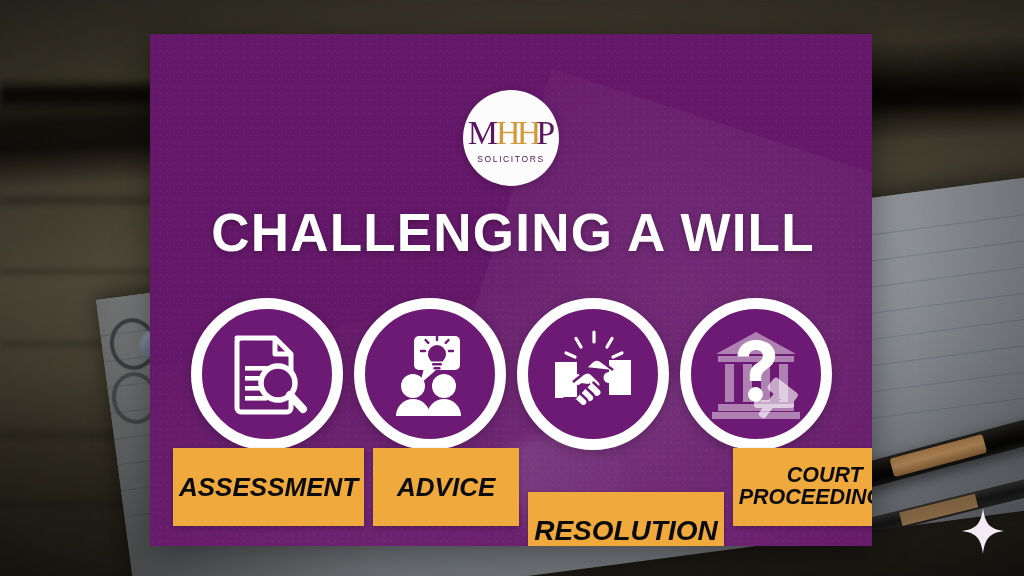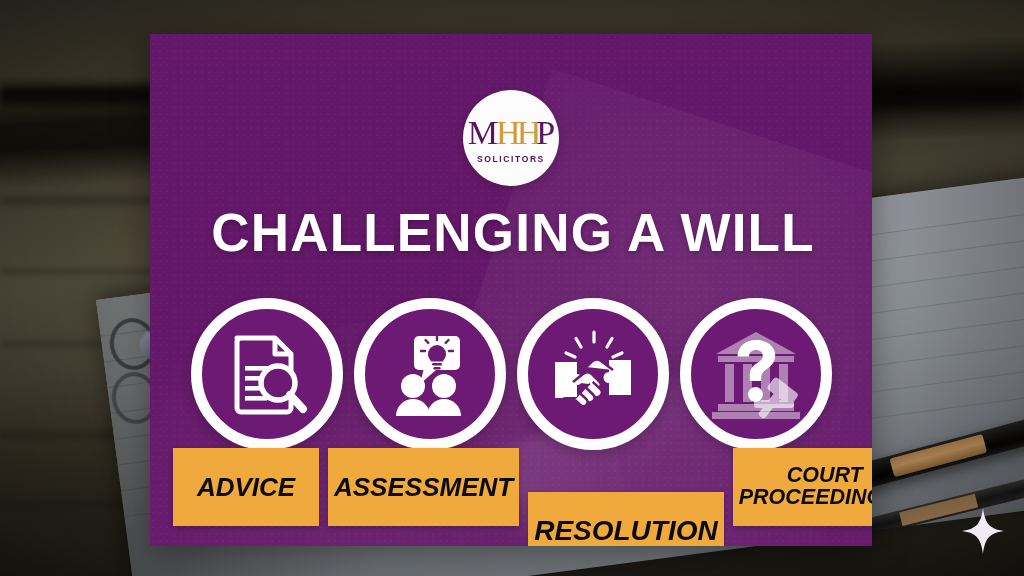--- a/index.html
+++ b/index.html
@@ -206,21 +206,21 @@
     letter-spacing: -4px;
     margin: 0 -1px;
   }
   .logo-p { color: #5b1560; }
   .logo-sub {
     font-family: "Liberation Sans", sans-serif;
     font-size: 8.5px;
     letter-spacing: 1.6px;
     color: #4f1253;
     margin-top: 4px;
-    font-weight: 700;
+    font-weight: 400;
   }
 
   
   .title {
     position: absolute;
     left: 4px; right: 0;
     top: 168px;
     text-align: center;
     color: #ffffff;
     font-size: 53px;
@@ -435,22 +435,22 @@
             <g fill="#ffffff">
               <path d="M48 14 c-11 0 -18.5 7 -18.5 16.5 h11.5 c0 -4 2.8 -6.6 7 -6.6 4 0 6.8 2.4 6.8 5.8 0 3 -1.6 4.8 -5.6 7.4 -5.4 3.6 -7.6 6.8 -7.4 13.4 l0 4.6 h11.4 l0 -3.4 c0 -4 1.6 -6 5.8 -8.8 5.6 -3.8 8.2 -7.6 8.2 -13.8 C67.2 20.8 59.6 14 48 14 z"></path>
               <circle cx="47.5" cy="68.5" r="7.4"></circle>
             </g>
           </svg>
         </span>
       </div>
     </div>
 
     <div class="labels">
+      <div class="label-box lb-assessment">ASSESSMENT</div>
       <div class="label-box lb-advice">ADVICE</div>
-      <div class="label-box lb-assessment">ASSESSMENT</div>
       <div class="label-box lb-resolution">RESOLUTION</div>
       <div class="label-box lb-court">COURT PROCEEDINGS?</div>
     </div>
   </div>
 
   <div class="sparkle">
     <svg width="42" height="46" viewBox="0 0 42 46">
       <path d="M21 0 C23 15 27 21 42 23 C27 25 23 31 21 46 C19 31 15 25 0 23 C15 21 19 15 21 0 z" fill="#f3ebf3"></path>
     </svg>
   </div>

